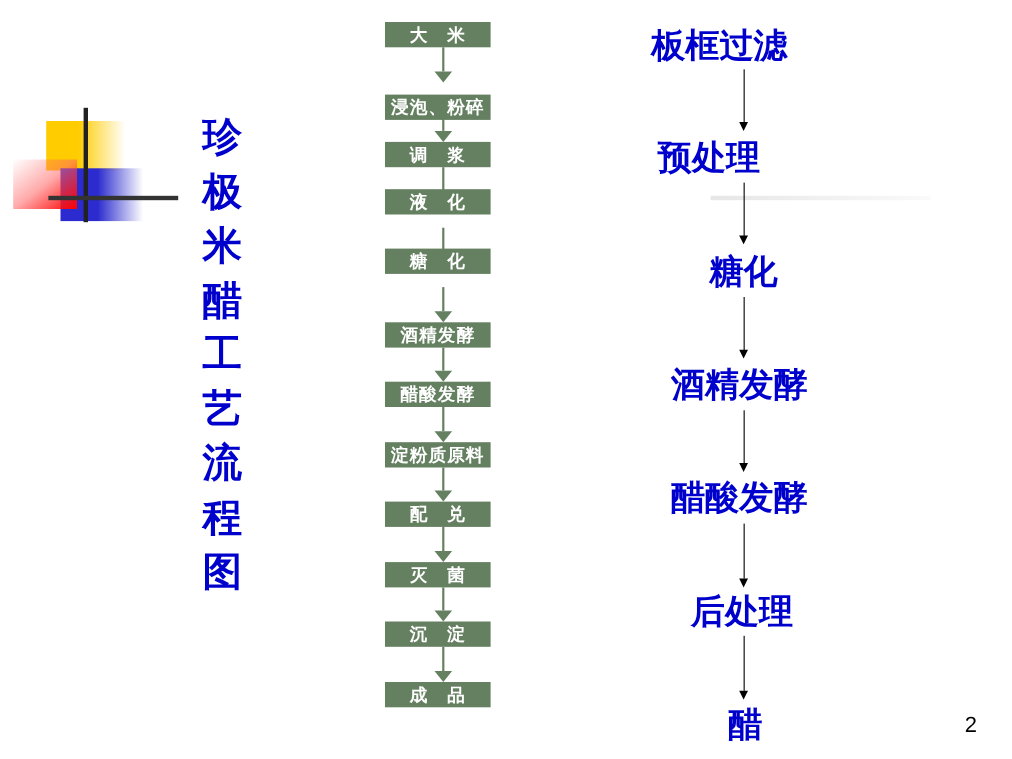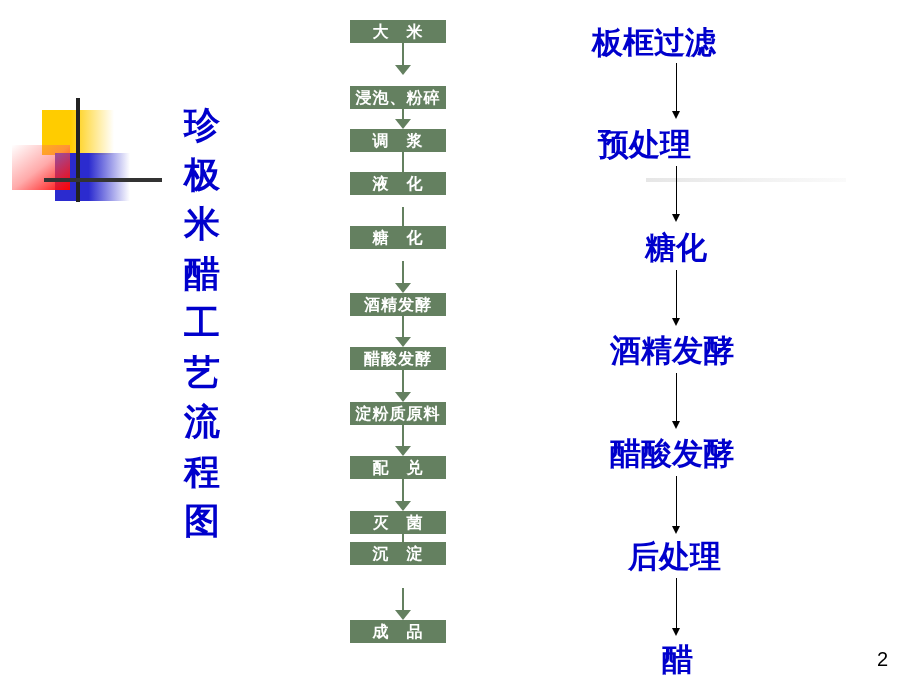--- a/index.html
+++ b/index.html
@@ -92,21 +92,21 @@
   <div class="tri" style="top:426px"></div>
 
   <div class="step" style="top:436px">配　兑</div>
   <div class="conn" style="top:459px;height:22px"></div>
   <div class="tri" style="top:481px"></div>
 
   <div class="step" style="top:491px">灭　菌</div>
   <div class="conn" style="top:514px;height:21px"></div>
   <div class="tri" style="top:535px"></div>
 
-  <div class="step" style="top:522px">沉　淀</div>
+  <div class="step" style="top:545px">沉　淀</div>
   <div class="conn" style="top:568px;height:22px"></div>
   <div class="tri" style="top:590px"></div>
 
   <div class="step" style="top:600px">成　品</div>
 </div>
 
 <div class="shadowbar"></div>
 
 <div>
   <div class="pstep" style="left:592px;top:22px">板框过滤</div>

